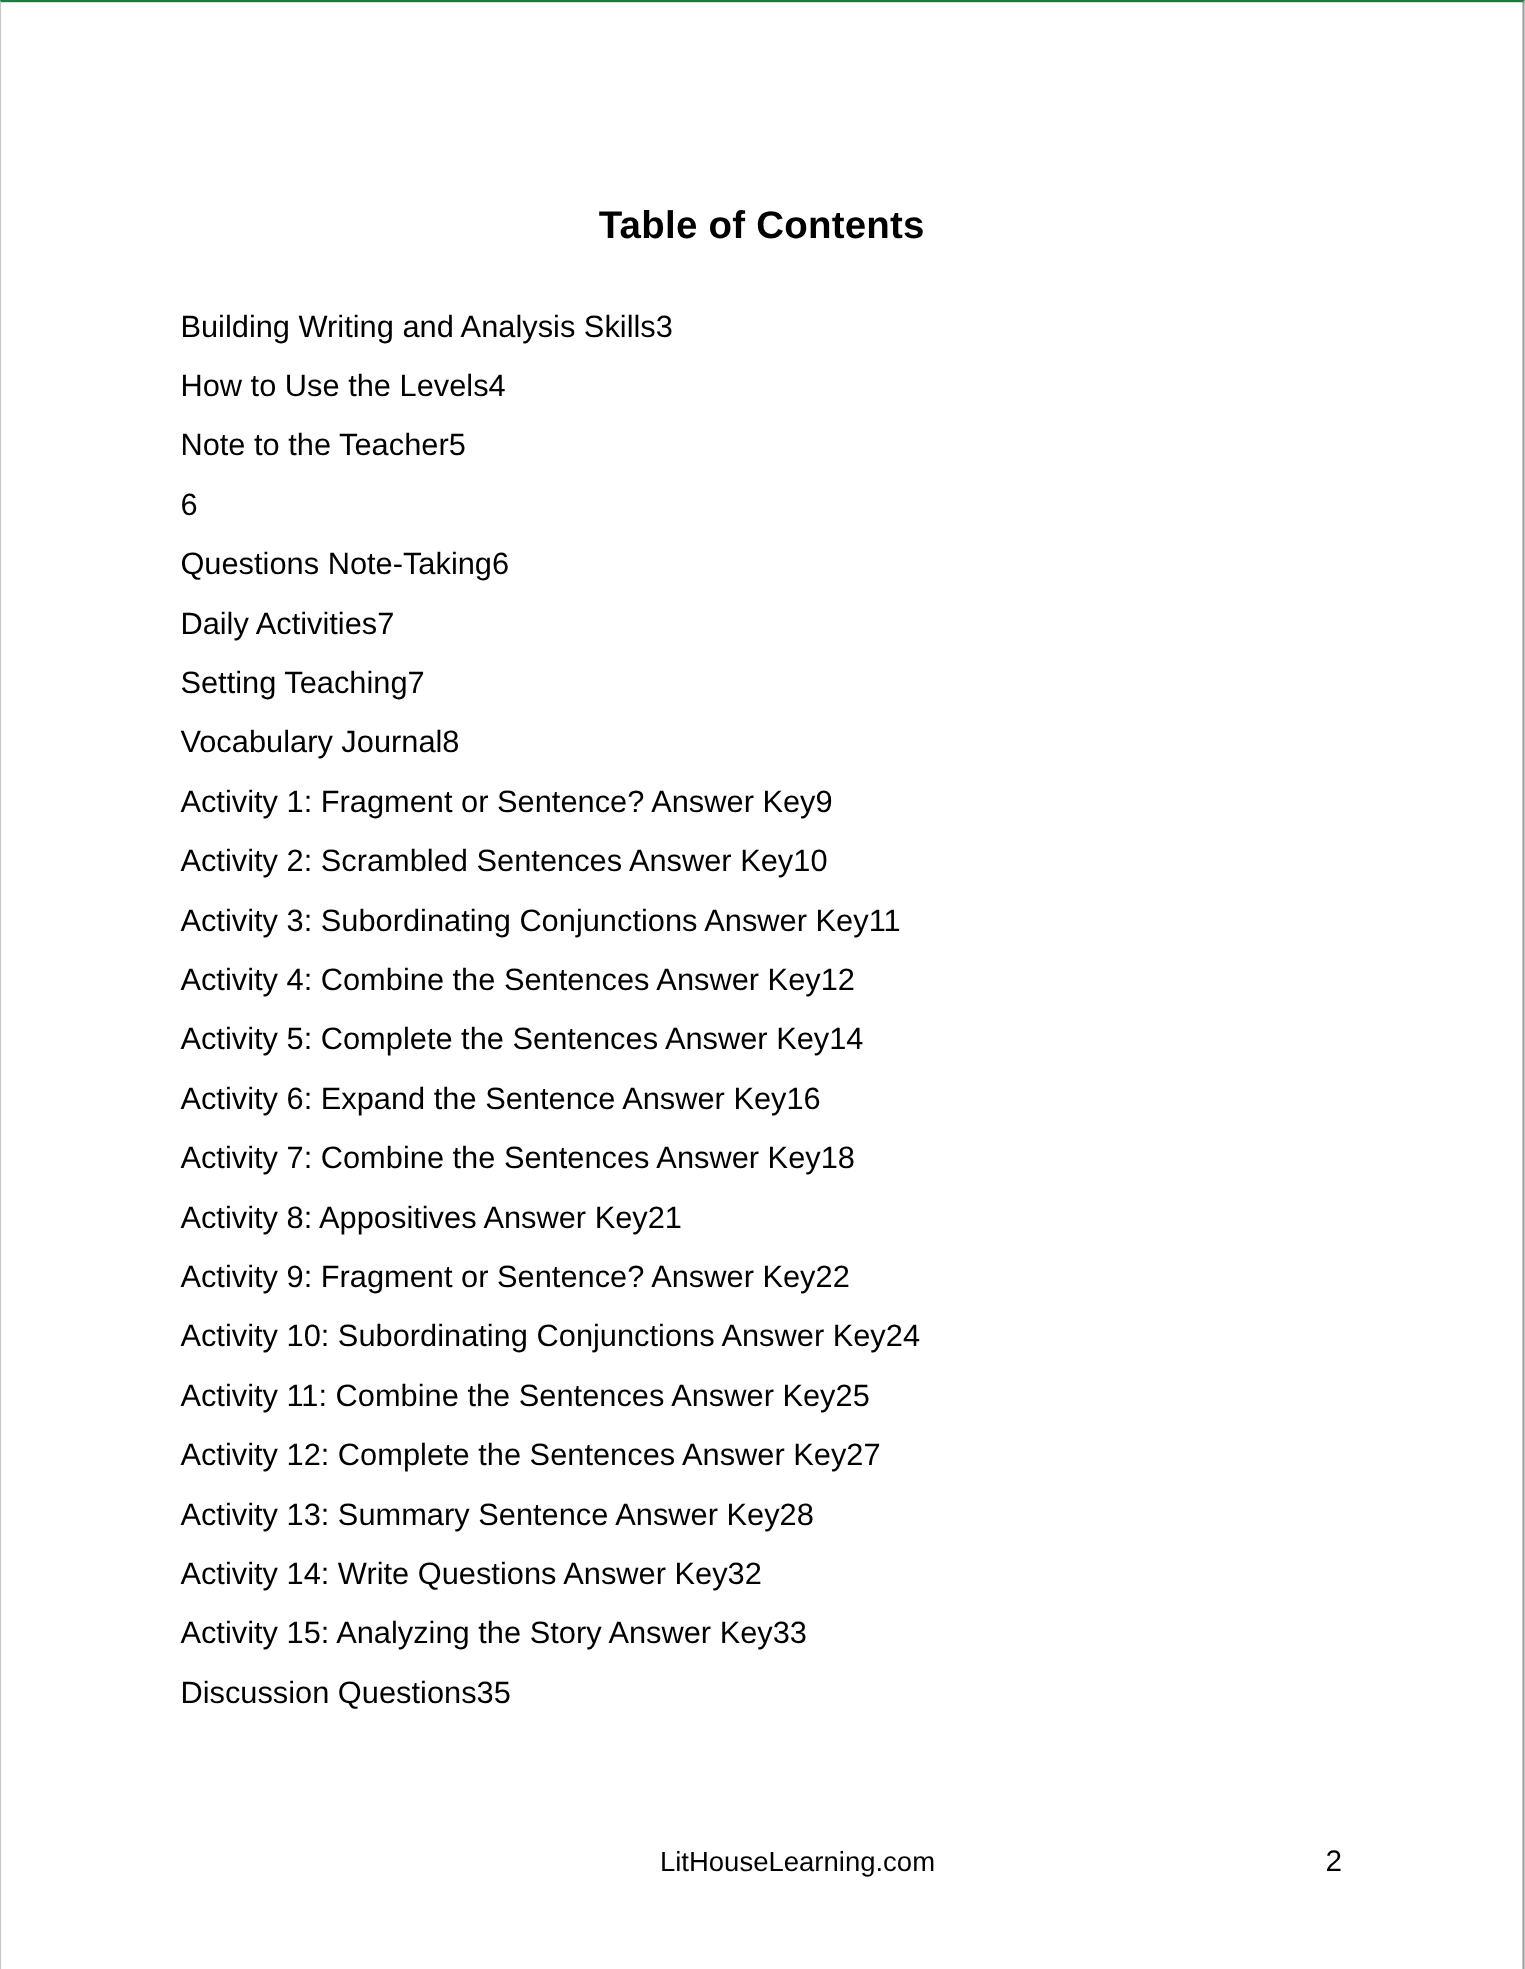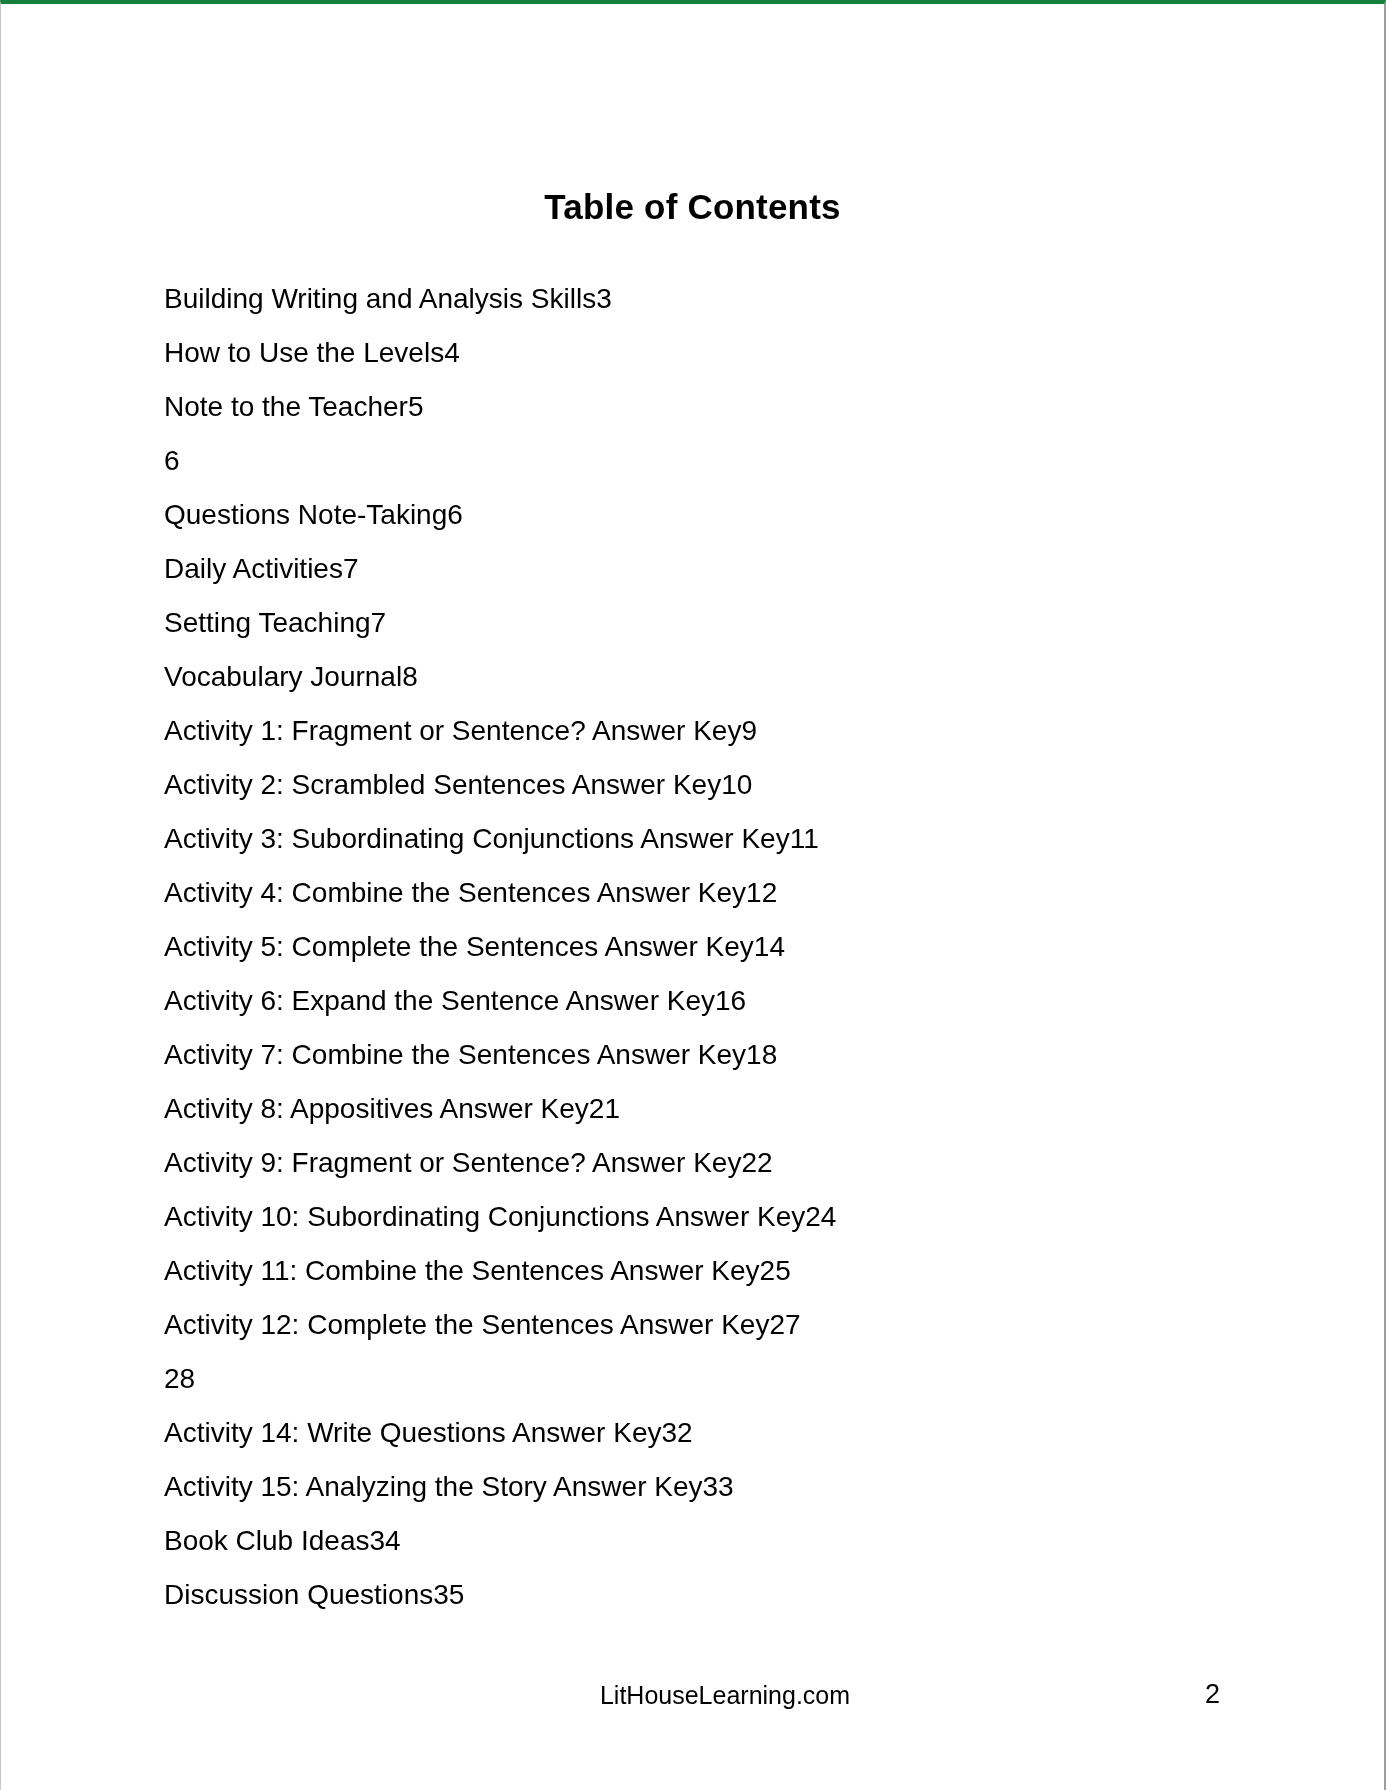--- a/index.html
+++ b/index.html
@@ -13,21 +13,21 @@
     font-family: "Liberation Sans", sans-serif;
     color: #000000;
     overflow: hidden;
   }
   .page {
     position: relative;
     width: 1386px;
     height: 1790px;
     box-sizing: border-box;
     background: #ffffff;
-    border-top: 4px solid #15803d;
+    border-top: 2px solid #15803d;
     border-left: 1px solid #c6c6c6;
     border-right: 2px solid #9e9e9e;
   }
   .doc-title {
     position: absolute;
     top: 160px;
     left: 0;
     width: 100%;
     text-align: center;
     font-size: 35px;
@@ -175,37 +175,34 @@
       <span class="toc-label">Activity 11: Combine the Sentences Answer Key</span>
       <span class="toc-page">25</span>
     </div>
 
     <div class="toc-row">
       <span class="toc-label">Activity 12: Complete the Sentences Answer Key</span>
       <span class="toc-page">27</span>
     </div>
 
     <div class="toc-row">
+      <span class="toc-label">Activity 13: Summary Sentence Answer Key</span>
       <span class="toc-page">28</span>
     </div>
 
     <div class="toc-row">
       <span class="toc-label">Activity 14: Write Questions Answer Key</span>
       <span class="toc-page">32</span>
     </div>
 
     <div class="toc-row">
       <span class="toc-label">Activity 15: Analyzing the Story Answer Key</span>
       <span class="toc-page">33</span>
     </div>
 
-    <div class="toc-row">
-      <span class="toc-label">Book Club Ideas</span>
-      <span class="toc-page">34</span>
-    </div>
 
     <div class="toc-row">
       <span class="toc-label">Discussion Questions</span>
       <span class="toc-page">35</span>
     </div>
   </div>
 
   <div class="footer-site">LitHouseLearning.com</div>
 
   <div class="footer-page-number">2</div>

